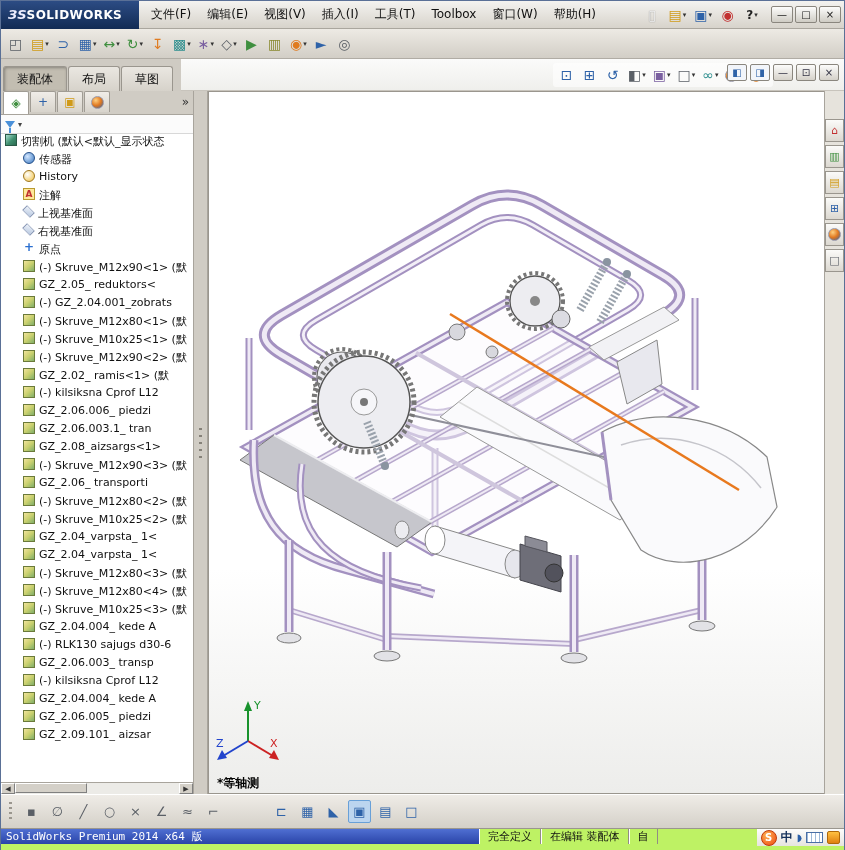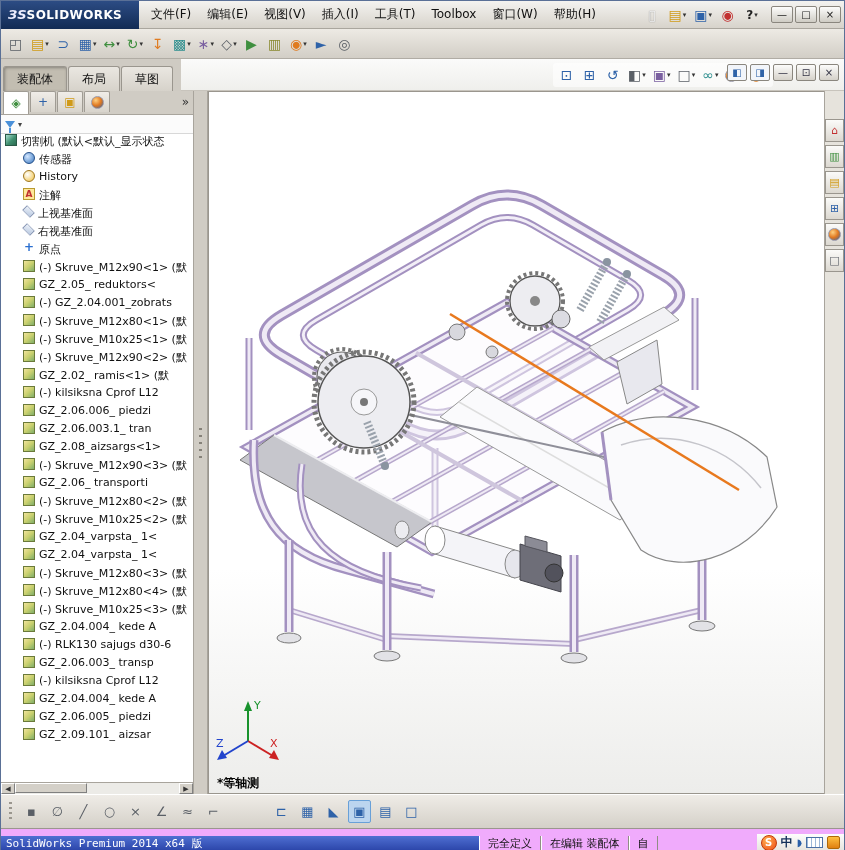--- a/index.html
+++ b/index.html
@@ -92,21 +92,21 @@
 
 .sketchbar{position:absolute;top:793px;left:0;right:0;height:34px;background:linear-gradient(#efece7,#d4d0c8);border-top:1px solid #fff;display:flex;align-items:center;padding-left:8px}
 .sk-grip{width:3px;height:20px;background:repeating-linear-gradient(#9a968e 0 2px,transparent 2px 5px);margin-right:8px}
 .sk-items{display:flex;gap:3px;align-items:center}
 .sk-btn{width:23px;height:23px;display:inline-flex;align-items:center;justify-content:center;border:1px solid transparent;border-radius:2px}
 .sk-btn .glyph{font-size:13px}
 .sk-items .sk-btn:nth-of-type(9){margin-left:42px}
 .sk-items .sk-btn:nth-of-type(12){background:#bcd5ef;border-color:#68a0d8}
 
 
-.statusbar{position:absolute;top:827px;left:0;right:0;height:23px;display:flex;align-items:flex-end;background:#f0abfc;font-size:11px;border-top:1px solid #9a968e}
+.statusbar{position:absolute;top:827px;left:0;right:0;height:23px;display:flex;align-items:flex-start;background:#bef264;font-size:11px;border-top:1px solid #9a968e}
 .sb-left{width:478px;flex:none;background:linear-gradient(#4f6fd2,#2a44a8);color:#fff;display:flex;align-items:center;padding-left:5px;font-family:"DejaVu Sans Mono","Liberation Mono",monospace;font-size:11px}
 .sb-seg{display:flex;align-items:center;padding:0 8px;border-left:1px solid #fff;border-right:1px solid #918d85;white-space:nowrap}
 .ime{margin-left:auto;display:flex;align-items:center;gap:4px;padding:0 4px;background:linear-gradient(#fdfdfc,#e6e4de)}
 .sogou{width:16px;height:16px;border-radius:50%;background:radial-gradient(circle at 35% 30%,#ffb050,#ee4a14);color:#fff;font-weight:bold;font-size:10px;display:flex;align-items:center;justify-content:center;border:1px solid #c03a08}
 .imecn{font-size:12px;font-weight:bold;color:#13305a}
 .imeico{color:#2a5fa8;font-size:10px}
 .kbd{width:17px;height:11px;background:#fff;border:1px solid #4a6fa5;background-image:repeating-linear-gradient(90deg,#9db8d8 0 1px,transparent 1px 4px)}
 .tray{width:13px;height:13px;border-radius:2px;background:linear-gradient(#ffc040,#e08010);border:1px solid #b06808}
 </style>
 </head>

